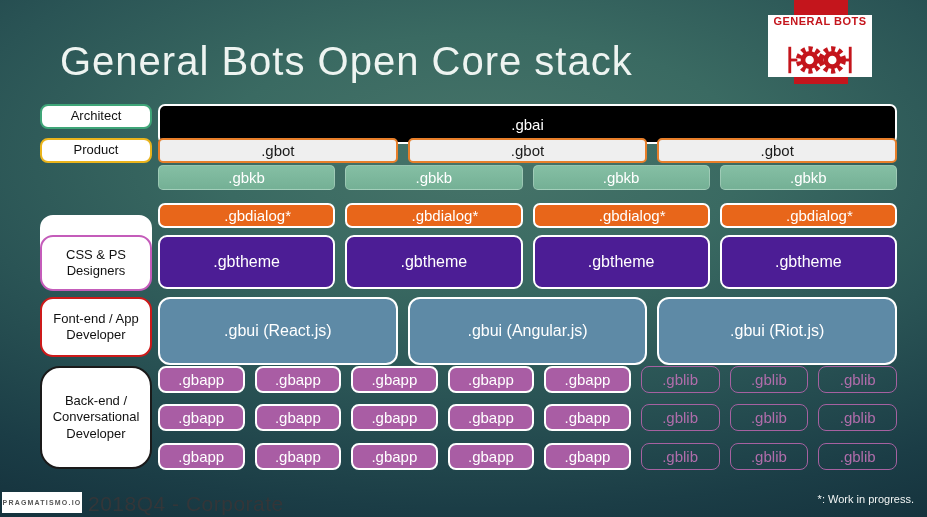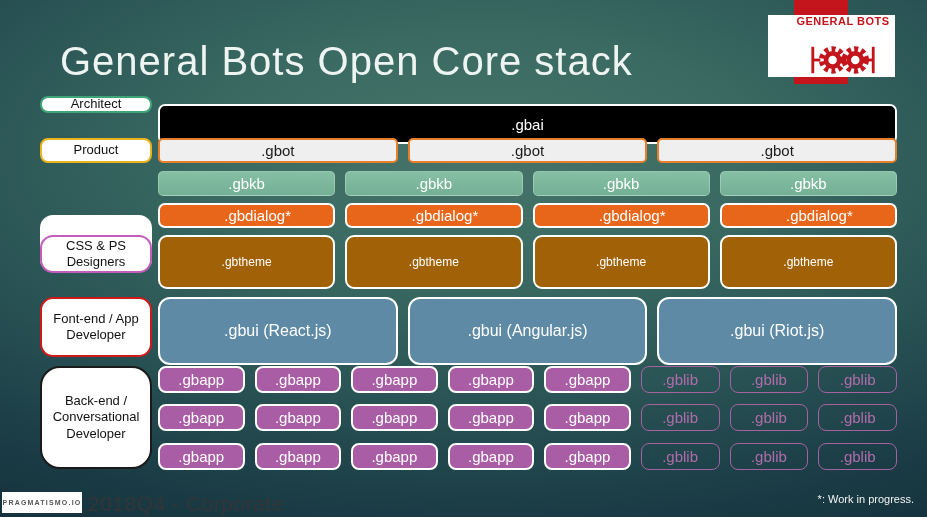--- a/index.html
+++ b/index.html
@@ -11,56 +11,56 @@
         #477469 0%, #3a6a62 26%, #2a5455 52%, #1b3d46 76%, #112b37 100%);
   }
   .title{
     position:absolute;left:60px;top:34px;height:54px;line-height:54px;
     font-size:40px;letter-spacing:1px;color:#eef4f1;white-space:nowrap;
   }
   
   .logo-ribbon{position:absolute;left:794px;top:0;width:54px;height:84px;background:#c4151c;}
   .logo-card{
     position:absolute;left:768px;top:15px;width:104px;height:62px;background:#ffffff;
-    display:flex;flex-direction:column;align-items:center;justify-content:center;gap:16px;padding-left:23px;
+    display:flex;flex-direction:column;align-items:center;justify-content:center;gap:16px;
   }
   .logo-brand{color:#c4151c;font-weight:bold;font-size:11px;letter-spacing:.5px;}
   
   .row{position:absolute;left:158px;right:30px;display:flex;gap:10px;}
   .box{
     flex:1;display:flex;align-items:center;justify-content:center;
     font-size:15px;color:#fff;box-sizing:border-box;white-space:nowrap;
   }
   .gbai{background:#000;border:2px solid #fff;border-radius:7px;}
   .gbot{background:#efefef;border:2px solid #e87f2a;border-radius:5px;color:#1b1b1b;}
   .gbkb{background:linear-gradient(#85bfa4,#74b095);border:1px solid rgba(255,255,255,.25);border-radius:5px;}
   .gbdialog{background:#e8661a;border:2px solid #fff;border-radius:7px;padding-left:22px;}
-  .gbtheme{background:#a16207;border:2px solid #fff;border-radius:9px;font-size:12px;}
+  .gbtheme{background:#4c1d95;border:2px solid #fff;border-radius:9px;font-size:16px;}
   .gbui{background:#5e8aa6;border:2px solid #fff;border-radius:12px;font-size:16px;}
   .gbapp{background:#a95da4;border:2px solid #fff;border-radius:8px;}
   .gblib{background:transparent;border:1px solid #a661a1;border-radius:8px;color:#b06dab;flex:.93;}
   .pos-architect-0{top:104px;height:40px;}
   .pos-product-0{top:138px;height:25px;}
-  .pos-end-user-0{top:171px;height:25px;}
+  .pos-end-user-0{top:165px;height:25px;}
   .pos-end-user-1{top:203px;height:25px;}
   .pos-designers-0{top:235px;height:54px;}
   .pos-frontend-0{top:297px;height:68px;}
   .pos-backend-0{top:366px;height:27px;}
   .pos-backend-1{top:404px;height:27px;}
   .pos-backend-2{top:443px;height:27px;}
   
   .label{
     position:absolute;left:40px;width:112px;background:#fff;box-sizing:border-box;
     border:2px solid #000;display:flex;align-items:center;justify-content:center;
     text-align:center;font-size:13px;color:#111;border-radius:8px;line-height:1.25;
   }
-  .lab-architect{top:96px;height:17px;}
+  .lab-architect{top:104px;height:25px;}
   .lab-product{top:138px;height:25px;}
   .lab-end-user{top:171px;height:57px;border-radius:13px;}
-  .lab-designers{top:235px;height:38px;border-radius:13px;}
+  .lab-designers{top:235px;height:56px;border-radius:13px;}
   .lab-frontend{top:297px;height:60px;border-radius:13px;}
   .lab-backend{top:366px;height:103px;border-radius:20px;}
   
   .prag{
     position:absolute;left:2px;bottom:4px;width:80px;height:21px;background:#fff;
     display:flex;align-items:center;justify-content:center;
     font-size:7px;letter-spacing:1.2px;color:#555;font-weight:bold;
   }
   .footer-caption{
     position:absolute;left:88px;bottom:1px;font-size:21px;letter-spacing:.5px;

